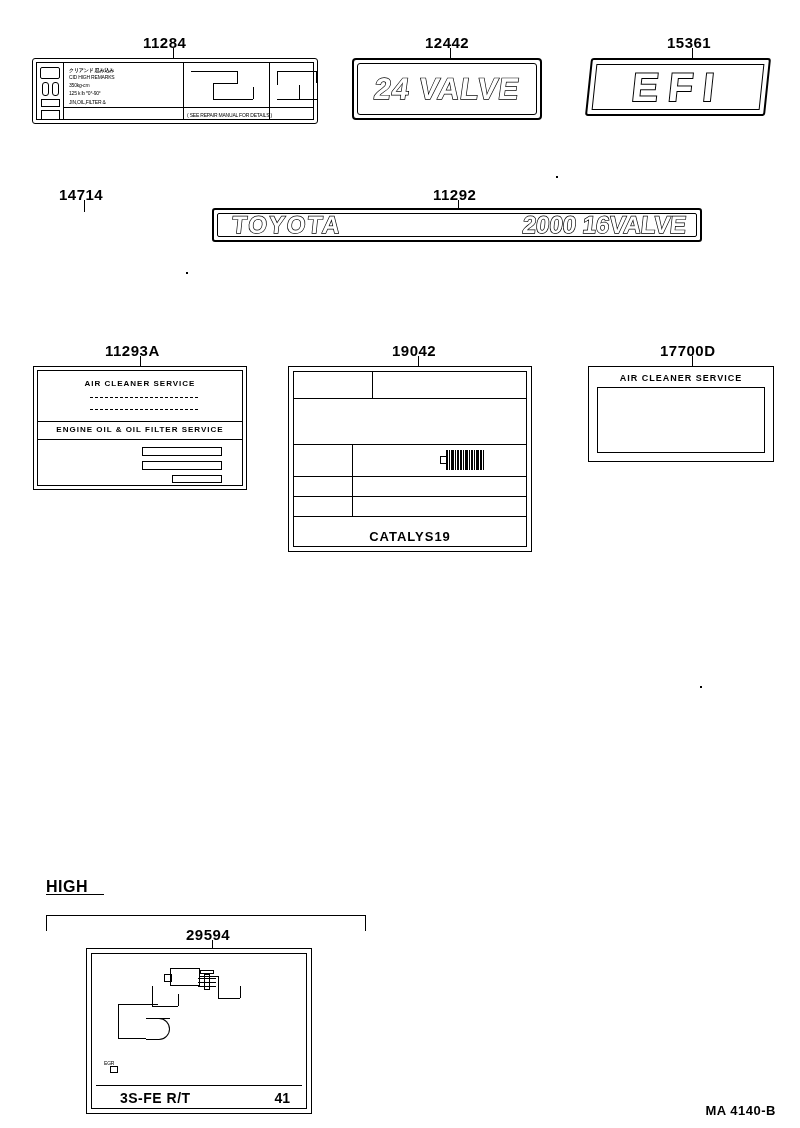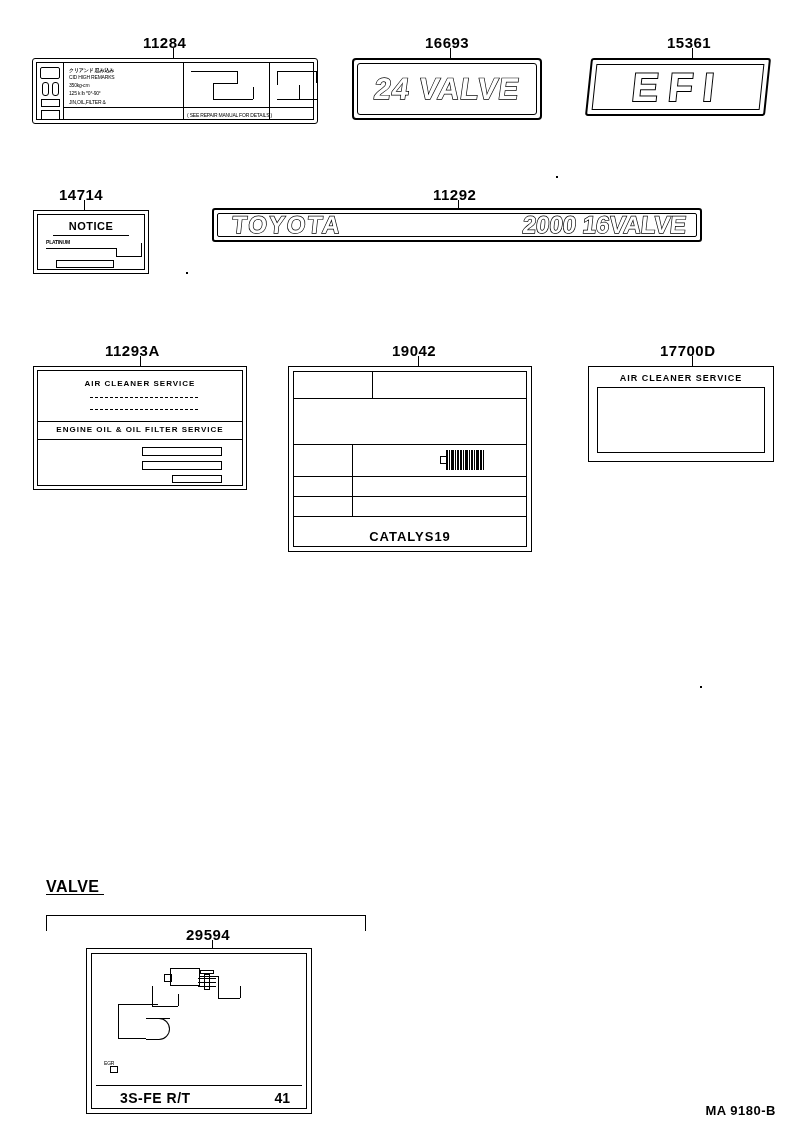--- a/index.html
+++ b/index.html
@@ -179,48 +179,36 @@
       <div style="position:absolute;left:216px;top:24px;width:1px;height:12px;background:#000;"></div>
 
       <div style="position:absolute;left:240px;top:8px;width:40px;height:1px;background:#000;"></div>
       <div style="position:absolute;left:240px;top:8px;width:1px;height:14px;background:#000;"></div>
       <div style="position:absolute;left:262px;top:22px;width:1px;height:14px;background:#000;"></div>
       <div style="position:absolute;left:240px;top:36px;width:40px;height:1px;background:#000;"></div>
       <div style="position:absolute;left:279px;top:8px;width:1px;height:12px;background:#000;"></div>
     </div>
   </div>
 
-  <div class="part-num" style="left:425px; top:34px;">16693</div>
+  <div class="part-num" style="left:425px; top:34px;">12442</div>
   <div class="leader" style="left:450px; top:48px; height:12px;"></div>
   <div class="plate" id="p11286">
     <div class="in2"></div>
     <div class="emboss" style="font-size:30px; transform: skewX(-8deg);">24 VALVE</div>
   </div>
 
   <div class="part-num" style="left:667px; top:34px;">15361</div>
   <div class="leader" style="left:692px; top:48px; height:12px;"></div>
   <div class="plate" id="p11288">
     <div class="in2"></div>
     <div class="emboss" style="font-size:40px; letter-spacing:10px; -webkit-text-stroke:2px #000;">EFI</div>
   </div>
 
   <div class="part-num" style="left:59px; top:186px;">14714</div>
   <div class="leader" style="left:84px; top:200px; height:12px;"></div>
-  <div class="plate" id="p11289">
-    <div class="in">
-      <div class="notice-word">NOTICE</div>
-      <div class="notice-under"></div>
-      <div class="tinytext b" style="position:absolute;left:8px;top:24px;">PLATINUM</div>
-      <div style="position:absolute;left:8px;top:33px;width:70px;height:1px;background:#000;"></div>
-      <div style="position:absolute;left:78px;top:33px;width:1px;height:8px;background:#000;"></div>
-      <div style="position:absolute;left:78px;top:41px;width:26px;height:1px;background:#000;"></div>
-      <div style="position:absolute;left:103px;top:28px;width:1px;height:13px;background:#000;"></div>
-      <div style="position:absolute;left:18px;top:45px;width:58px;height:8px;border:1px solid #000;"></div>
-    </div>
-  </div>
 
   <div class="part-num" style="left:433px; top:186px;">11292</div>
   <div class="leader" style="left:458px; top:200px; height:10px;"></div>
   <div class="plate" id="p11292">
     <div class="in2"></div>
     <div class="emboss" style="justify-content:flex-start; padding-left:18px; font-size:24px; letter-spacing:2px; transform:skewX(-6deg);">TOYOTA</div>
     <div class="emboss" style="justify-content:flex-end; padding-right:14px; font-size:24px; letter-spacing:0px; transform:skewX(-6deg);">2000 16VALVE</div>
   </div>
 
   <div class="dot" style="left:556px; top:176px;"></div>
@@ -279,21 +267,21 @@
 
   <div class="part-num" style="left:660px; top:342px;">17700D</div>
   <div class="leader" style="left:692px; top:356px; height:12px;"></div>
   <div class="plate" id="p17700d">
     <div class="svc-title" style="top:6px; font-size:9px;">AIR   CLEANER    SERVICE</div>
     <div class="in"></div>
   </div>
 
   <div class="dot" style="left:700px; top:686px;"></div>
 
-  <div class="hood-label">VALVE</div>
+  <div class="hood-label">HIGH</div>
   <div class="hood-strike"></div>
   <div class="bracket-top"></div>
   <div class="bracket-l"></div>
   <div class="bracket-r"></div>
 
   <div class="part-num" style="left:186px; top:926px;">29594</div>
   <div class="leader" style="left:212px; top:940px; height:10px;"></div>
 
   <div class="plate" id="p17792">
     <div class="in">
@@ -323,14 +311,14 @@
 
       <div style="position:absolute;left:18px;top:112px;width:8px;height:7px;border:1px solid #000;"></div>
       <div class="tinytext" style="position:absolute;left:12px;top:106px;">EGR</div>
 
       <div class="plate-bottom-line"></div>
       <div class="code-left">3S-FE R/T</div>
       <div class="code-right">41</div>
     </div>
   </div>
 
-  <div class="footer">MA 9180-B</div>
+  <div class="footer">MA 4140-B</div>
 </div>
 
 </body></html>

